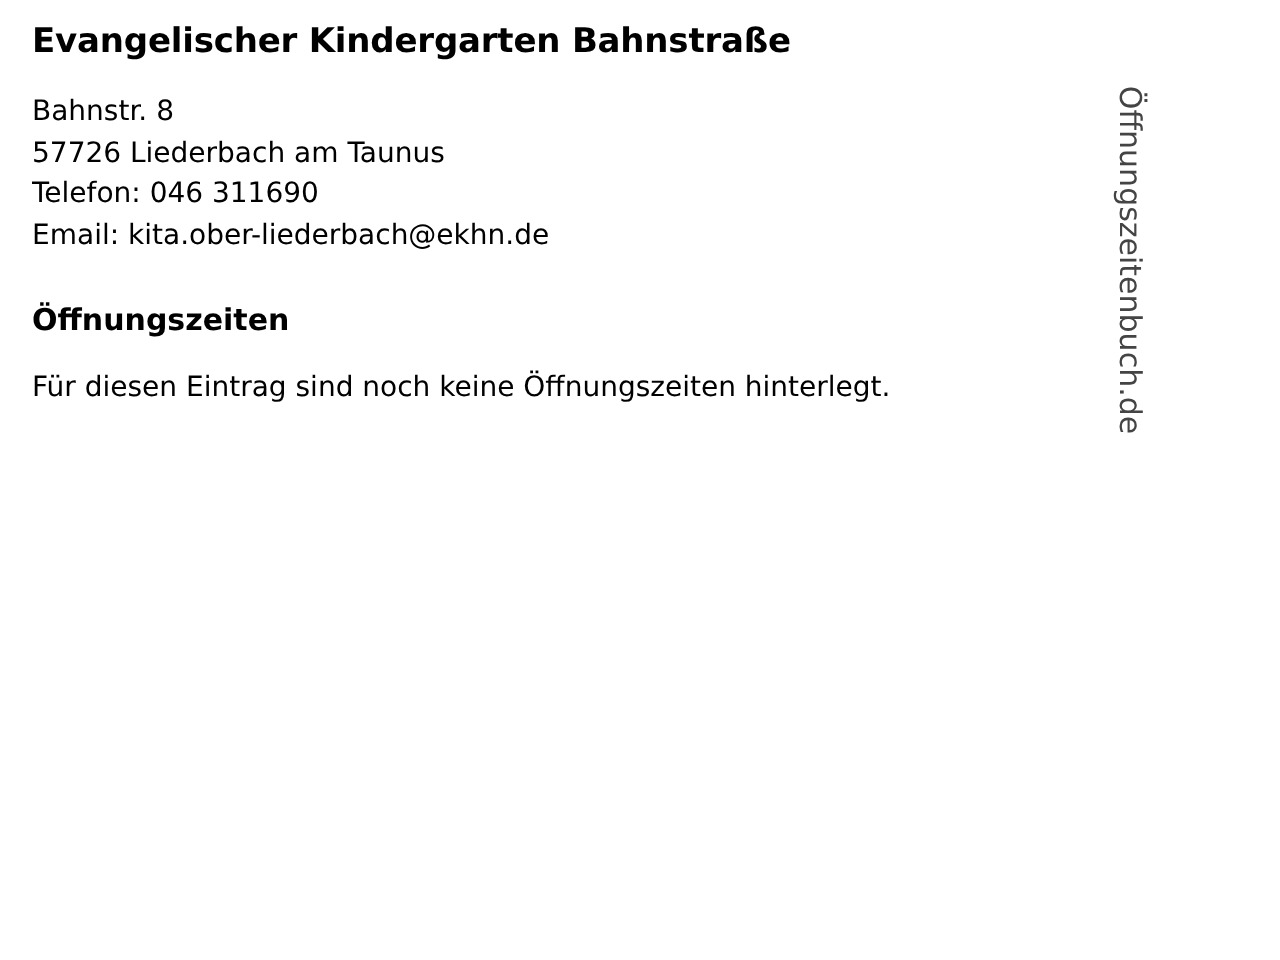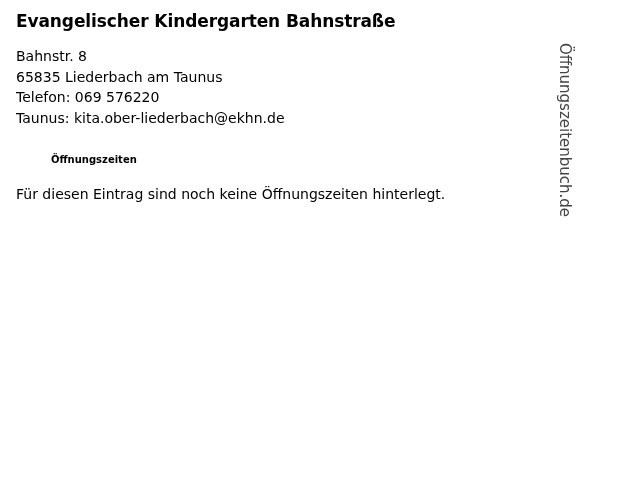--- a/index.html
+++ b/index.html
@@ -36,26 +36,25 @@
     letter-spacing: -0.1px;
   }
   .addr-line {
     font-size: 14px;
     line-height: 20.5px;
     white-space: nowrap;
     overflow: hidden;
     text-overflow: ellipsis;
   }
   .section-head {
-    font-size: 10px;
+    font-size: 15px;
     font-weight: bold;
     margin-top: 22px;
     margin-bottom: 14px;
     line-height: 20px;
-    margin-left: 35px;
   }
   .hours-text {
     font-size: 14px;
     line-height: 20px;
   }
   .wm-wrap {
     position: absolute;
     right: 8px;
     top: 130px;
     width: 20px;
@@ -75,23 +74,23 @@
 </head>
 <body>
 
 <div class="page">
 
   <div class="content">
 
     <h1 class="title">Evangelischer Kindergarten Bahnstraße</h1>
 
     <div class="addr-line">Bahnstr. 8</div>
-    <div class="addr-line">65835 Liederbach am Taunus</div>
-    <div class="addr-line">Telefon: 069 576220</div>
-    <div class="addr-line">Taunus: kita.ober-liederbach@ekhn.de</div>
+    <div class="addr-line">57726 Liederbach am Taunus</div>
+    <div class="addr-line">Telefon: 046 311690</div>
+    <div class="addr-line">Email: kita.ober-liederbach@ekhn.de</div>
 
     <h2 class="section-head">Öffnungszeiten</h2>
 
     <div class="hours-text">Für diesen Eintrag sind noch keine Öffnungszeiten hinterlegt.</div>
 
   </div>
 
   <div class="wm-wrap">
     <span class="wm-inner">Öffnungszeitenbuch.de</span>
   </div>

